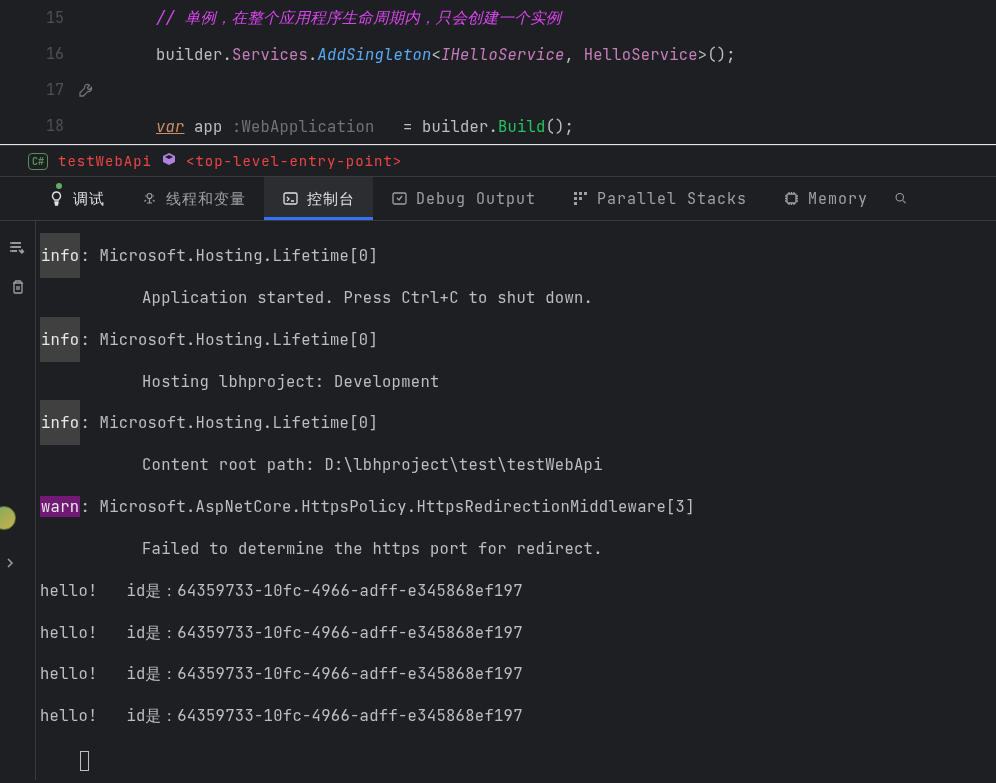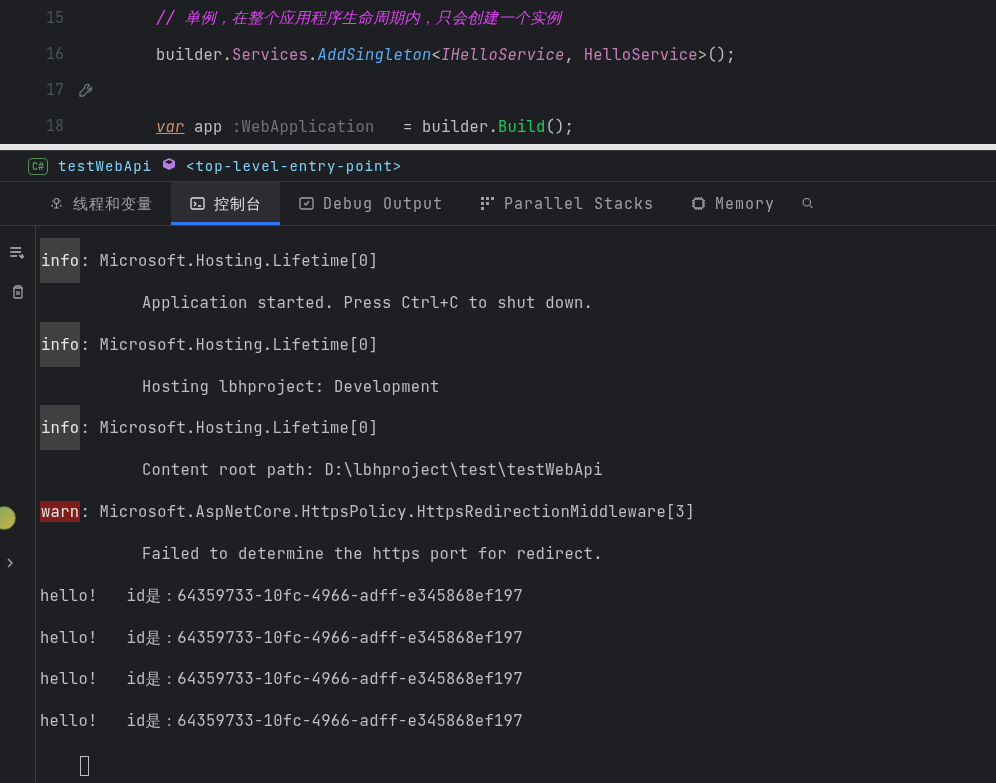--- a/index.html
+++ b/index.html
@@ -11,21 +11,21 @@
     color: #bcbec4;
     overflow: hidden;
     font-size: 15px;
     position: relative;
   }
 
   
   .editor {
     display: flex;
     flex-direction: column;
-    border-bottom: 6px solid #e5e5e5;
+    border-bottom: 1px solid #e5e5e5;
   }
   .code-line {
     display: flex;
     align-items: center;
     height: 36px;
   }
   .gutter {
     width: 76px;
     display: flex;
     justify-content: flex-end;
@@ -72,21 +72,21 @@
     font-size: 14px;
   }
   .bc-badge {
     border: 1px solid #549159;
     color: #549159;
     border-radius: 4px;
     font-size: 10px;
     padding: 1px 3px;
     font-weight: bold;
   }
-  .bc-text { color: #7dd3fc; letter-spacing: 1px; }
+  .bc-text { color: #ef4444; letter-spacing: 1px; }
   .bc-icon { color: #b07fe0; font-size: 14px; }
 
   
   .tabs {
     display: flex;
     align-items: stretch;
     height: 44px;
     border-bottom: 1px solid #393b40;
     gap: 0;
     padding-left: 30px;
@@ -135,21 +135,21 @@
     flex: 1;
     padding: 14px 4px 4px 4px;
     font-size: 15.5px;
     line-height: 2.7;
     letter-spacing: 0.3px;
     overflow: hidden;
   }
   .log-line { white-space: pre; padding-left: 40px; text-indent: -40px; margin: 0; }
   .log-line.detail { padding-left: 102px; text-indent: 0; }
   .tag-info { background: #404040; color: #e8e8e8; padding: 12px 1px; }
-  .tag-warn { background: #7f1d1d; color: #e8e8e8; padding: 0 1px; }
+  .tag-warn { background: #701a75; color: #e8e8e8; padding: 0 1px; }
   .cursor {
     display: inline-block;
     width: 9px; height: 20px;
     border: 1px solid #bcbec4;
     vertical-align: middle;
     margin-left: 40px;
     margin-top: 4px;
   }
 
   
@@ -200,20 +200,27 @@
   <span class="bc-text">testWebApi</span>
   <span class="bc-icon">
     <svg width="14" height="14" viewBox="0 0 14 14" fill="currentColor">
         <path d="M7 1l6 3v6l-6 3-6-3V4l6-3zm0 2L3 5l4 2 4-2-4-2z"></path>
       </svg>
   </span>
   <span class="bc-text">&lt;top-level-entry-point&gt;</span>
 </div>
 
 <div class="tabs">
+  <div class="tab bold" style="position:relative">
+    <svg width="17" height="17" viewBox="0 0 17 17" fill="none" stroke="#dfe1e5" stroke-width="1.3">
+        <path d="M8.5 2a4 4 0 0 0-2.4 7.2l.4.8h4l.4-.8A4 4 0 0 0 8.5 2zM7 12h3v1H7zm.5 2h2v1h-2z"></path>
+      </svg>
+    <span style="position:absolute;top:6px;left:26px;width:6px;height:6px;border-radius:50%;background:#5fad65"></span>
+    <span>调试</span>
+  </div>
   <div class="tab">
     <svg width="17" height="17" viewBox="0 0 17 17" fill="none" stroke="currentColor" stroke-width="1.2">
         <circle cx="8.5" cy="6" r="2.5"></circle>
         <path d="M4 6h1m7 0h1M5 10l-1.5 1.5M12 10l1.5 1.5M8.5 8.5v5M6 13h5"></path>
       </svg>
     <span>线程和变量</span>
   </div>
   <div class="tab active">
     <svg width="17" height="17" viewBox="0 0 17 17" fill="none" stroke="currentColor" stroke-width="1.3">
         <rect x="2" y="3" width="13" height="11" rx="1.5"></rect>

